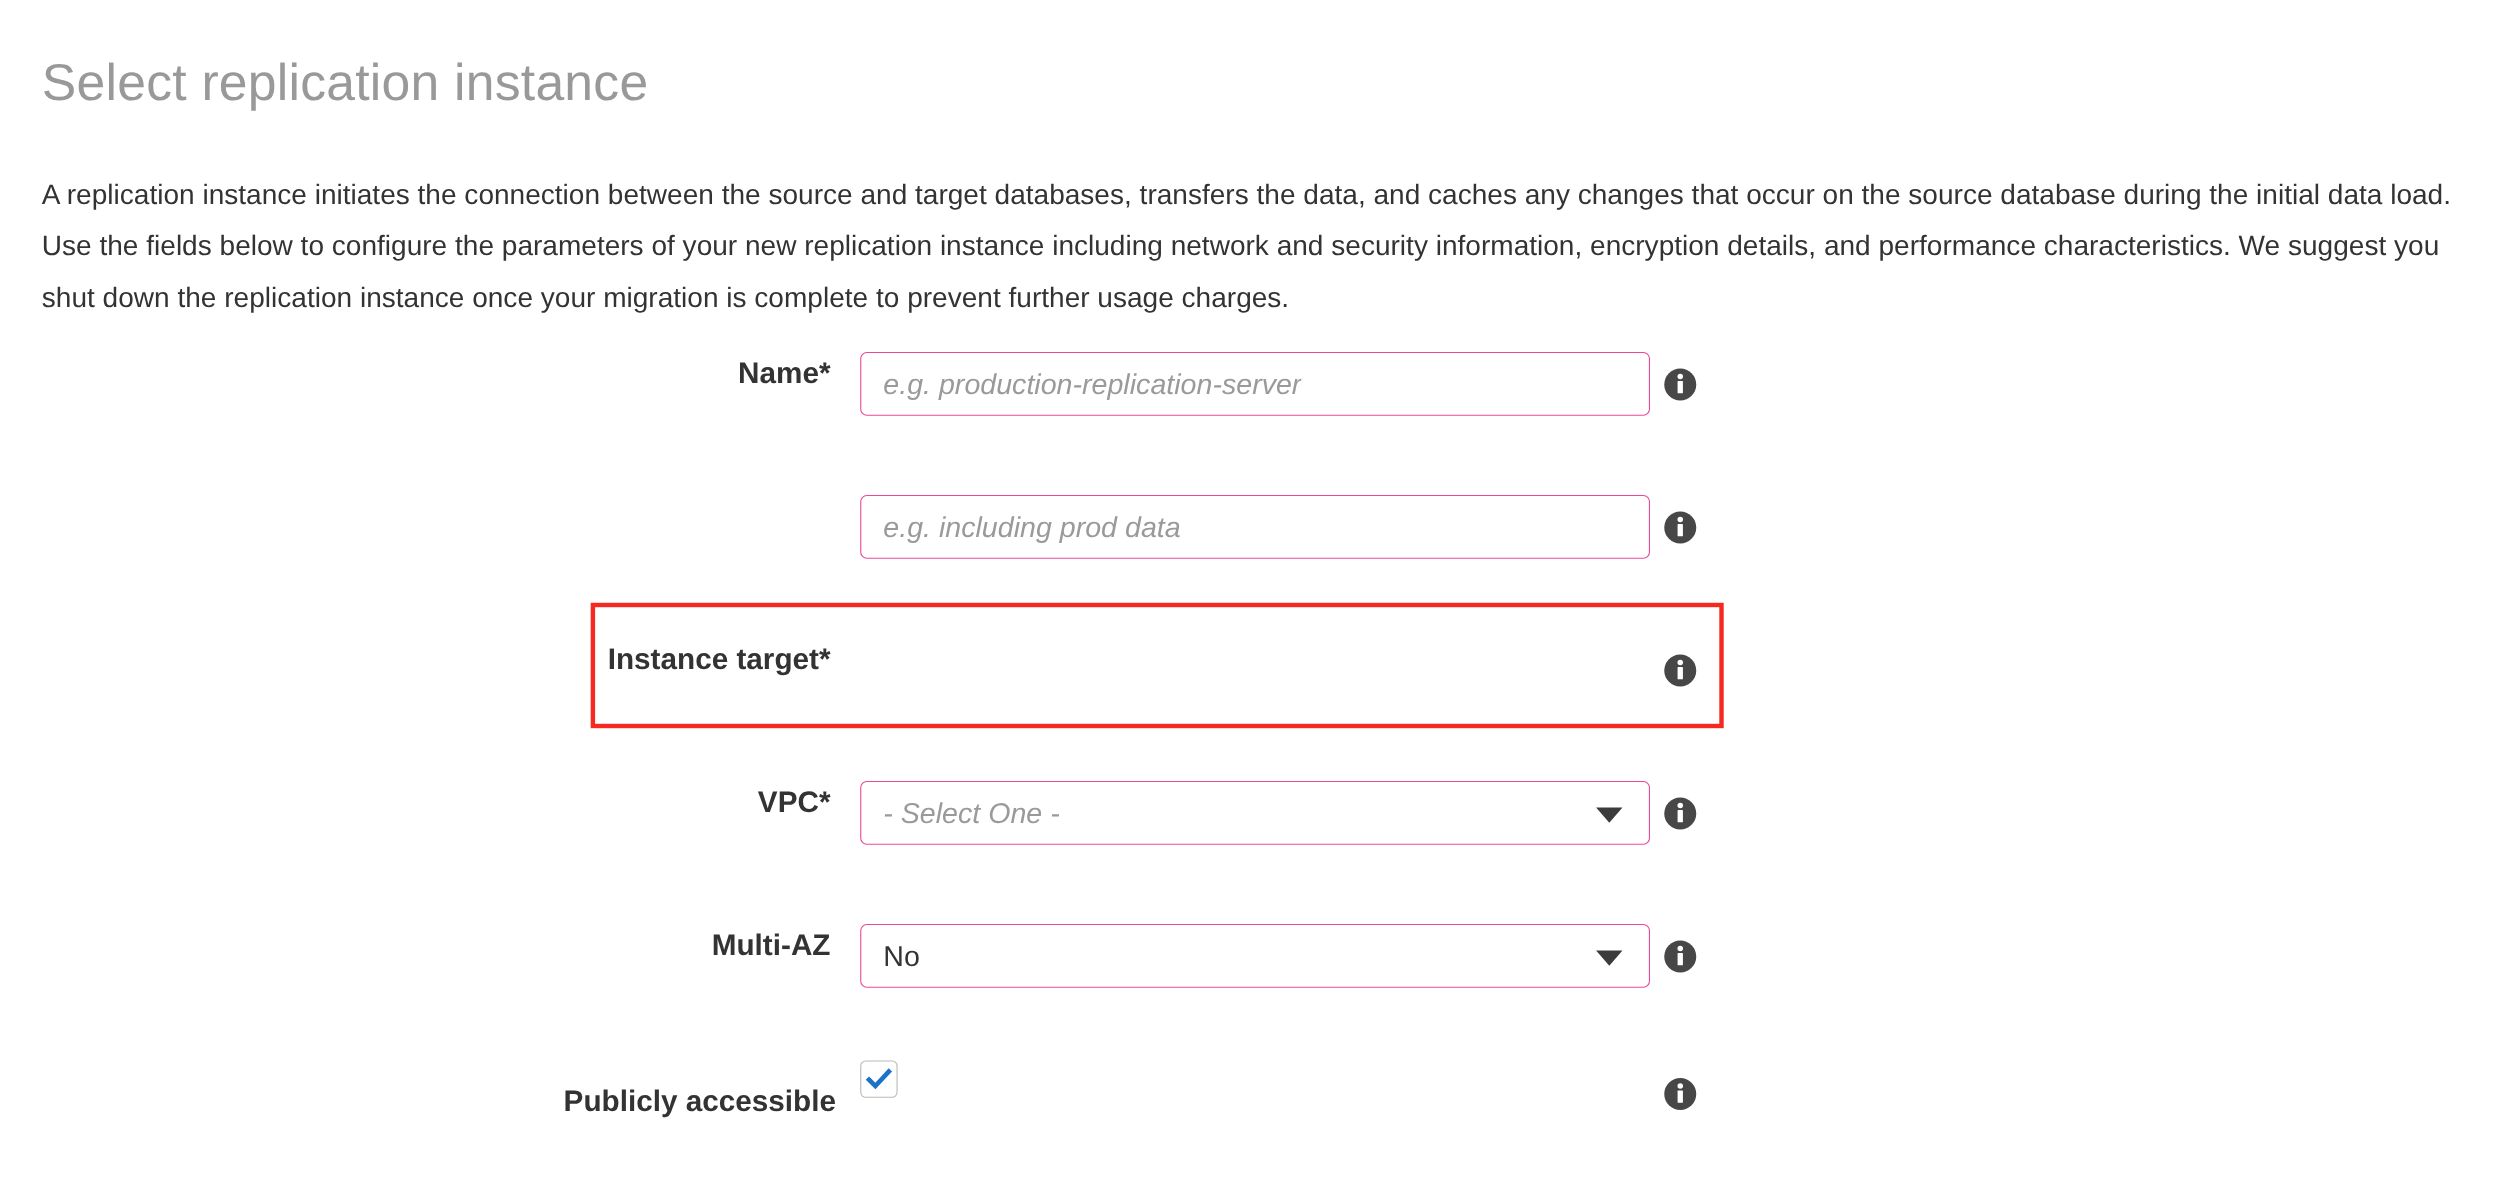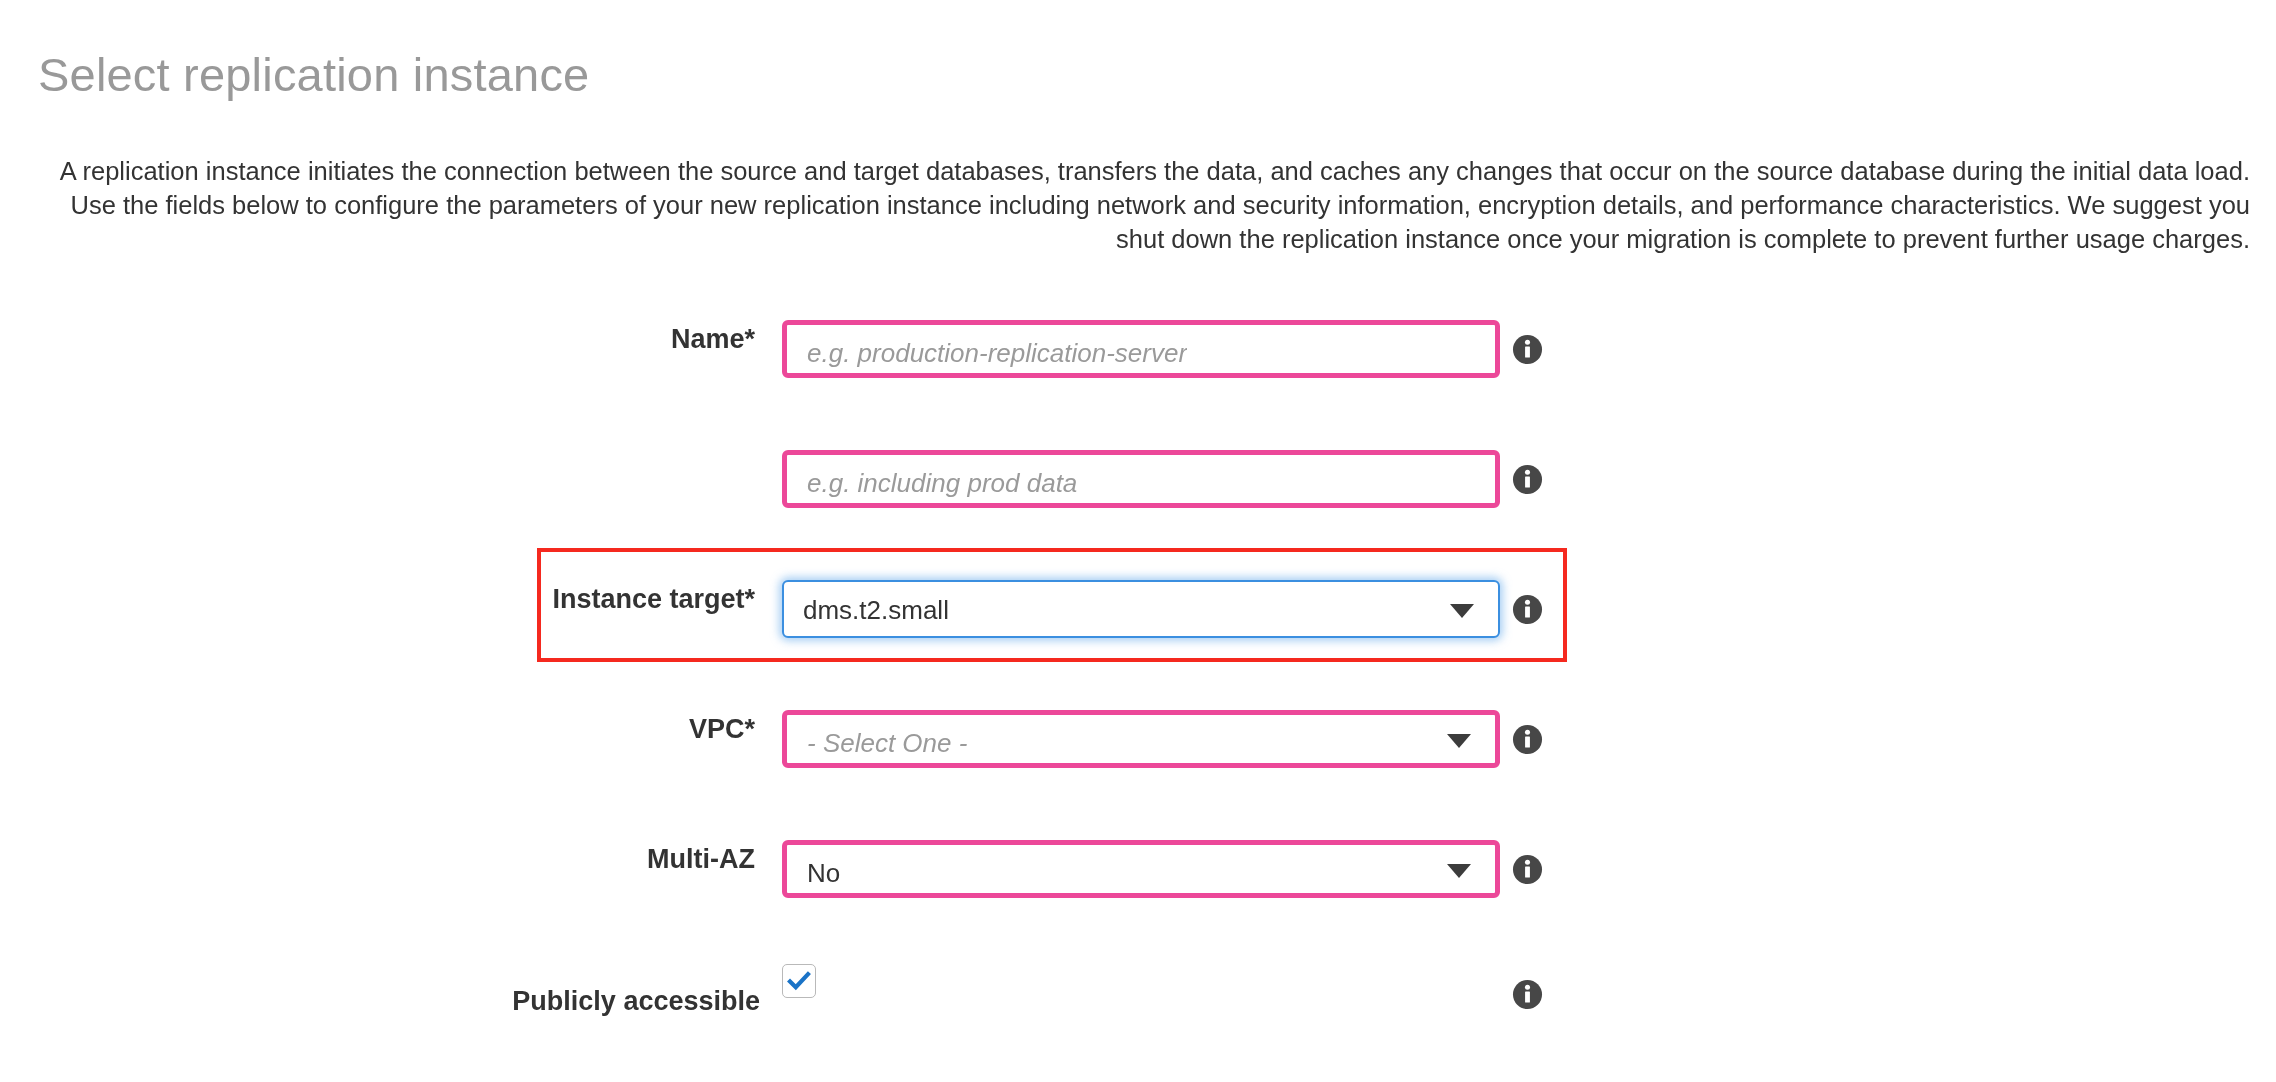--- a/index.html
+++ b/index.html
@@ -36,23 +36,22 @@
     line-height: 1.1;
     white-space: nowrap;
   }
 
   .intro {
     position: absolute;
     left: 38px;
     top: 128px;
     width: 2212px;
     font-size: 25.5px;
-    line-height: 34px;
+    line-height: 47px;
     color: #333333;
-    text-align: right;
   }
 
   
   .form {
     position: absolute;
     left: 0;
     top: 300px;
     width: 1940px;
   }
 
@@ -76,21 +75,21 @@
   }
   .row-checkbox .field-label { top: 36px; width: 760px; }
 
   .control {
     position: absolute;
     left: 782px;
     top: 20px;
     width: 718px;
     height: 58px;
     box-sizing: border-box;
-    border: 5px solid #ec4899;
+    border: 1px solid #ec4899;
     border-radius: 6px;
     background: #ffffff;
   }
 
   .control .value {
     position: absolute;
     left: 20px;
     top: 0;
     height: 56px;
     line-height: 56px;
@@ -198,24 +197,20 @@
         <svg viewBox="0 0 32 32" xmlns="http://www.w3.org/2000/svg">
           <circle cx="16" cy="16" r="15" fill="#474747"></circle>
           <circle cx="16" cy="8.5" r="2.6" fill="#ffffff"></circle>
           <rect x="13.5" y="12.8" width="5" height="11.5" rx="0.6" fill="#ffffff"></rect>
         </svg>
       </span>
     </div>
 
     <div class="form-row">
       <div class="field-label">Instance target*</div>
-      <div class="control focused">
-        <div class="value">dms.t2.small</div>
-        <span class="caret"></span>
-      </div>
       <span class="info-icon">
         <svg viewBox="0 0 32 32" xmlns="http://www.w3.org/2000/svg">
           <circle cx="16" cy="16" r="15" fill="#474747"></circle>
           <circle cx="16" cy="8.5" r="2.6" fill="#ffffff"></circle>
           <rect x="13.5" y="12.8" width="5" height="11.5" rx="0.6" fill="#ffffff"></rect>
         </svg>
       </span>
     </div>
 
     <div class="form-row">

